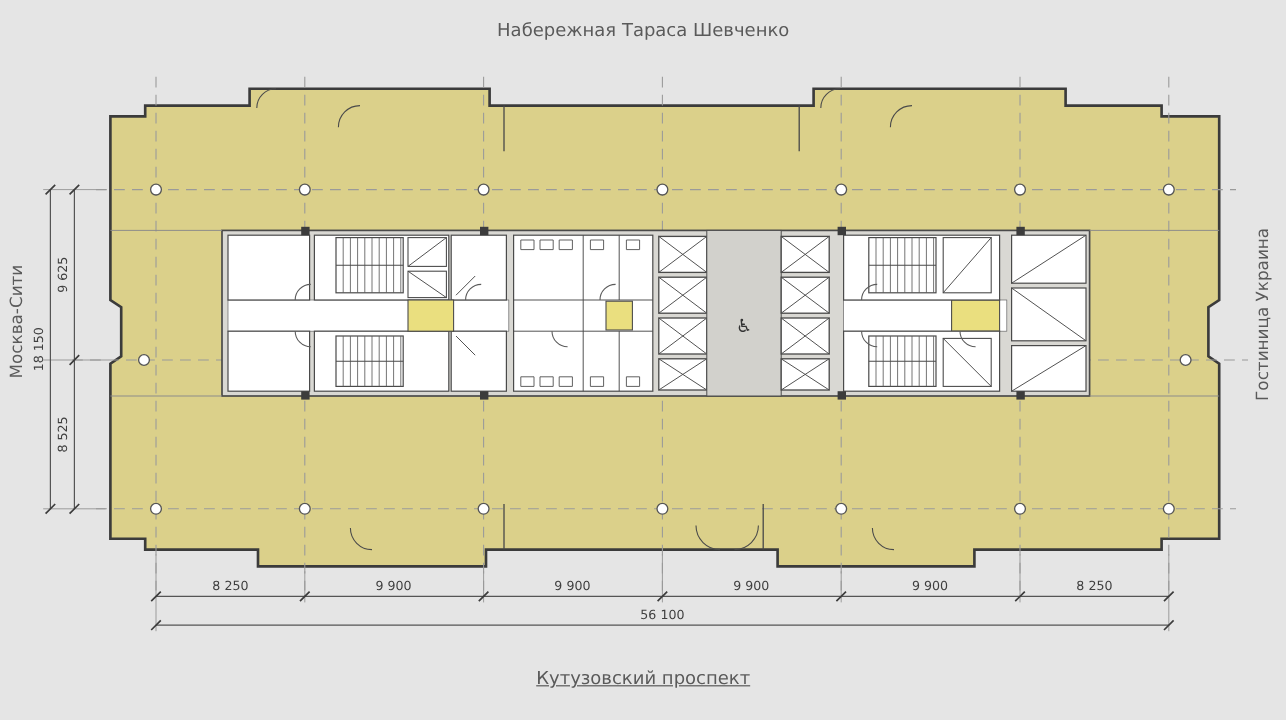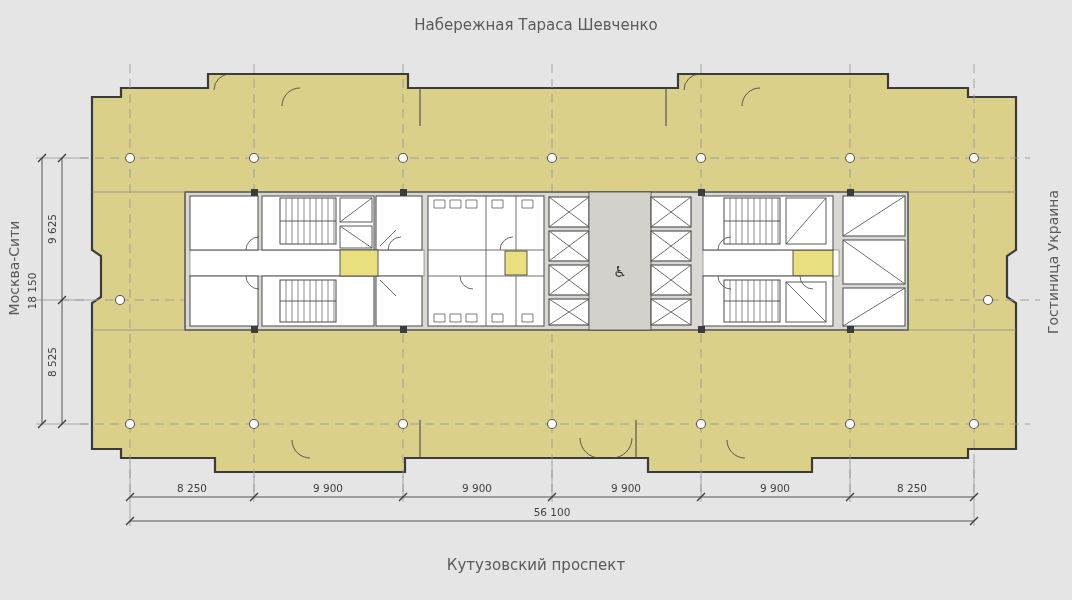--- a/index.html
+++ b/index.html
@@ -3,21 +3,21 @@
 <meta charset="utf-8">
 <style>
   html,body{margin:0;padding:0;background:#fff;}
   .canvas{position:relative;width:1072px;height:600px;background:#e5e5e5;overflow:hidden;
           font-family:"DejaVu Sans",sans-serif;}
   .canvas svg{position:absolute;left:0;top:0;}
   svg text{font-family:"DejaVu Sans",sans-serif;font-size:10.5px;fill:#3f3f3f;}
   svg text.wc{font-size:15px;fill:#333;}
   .street{position:absolute;color:#5a5a5a;font-size:15px;white-space:nowrap;}
   .street-top{top:16px;left:0;right:0;text-align:center;}
-  .street-bottom{top:556px;left:0;right:0;text-align:center;}
+  .street-bottom{top:556px;left:0;right:0;text-align:center;text-decoration:underline;}
   .street-left{left:14px;top:268px;transform:translate(-50%,-50%) rotate(-90deg);font-size:14px;}
   .street-right{left:1053px;top:262px;transform:translate(-50%,-50%) rotate(-90deg);font-size:14px;}
 </style>
 </head>
 <body>
 
 <div class="canvas">
 
   <div class="street street-top">Набережная Тараса Шевченко</div>
   <div class="street street-bottom">Кутузовский проспект</div>

